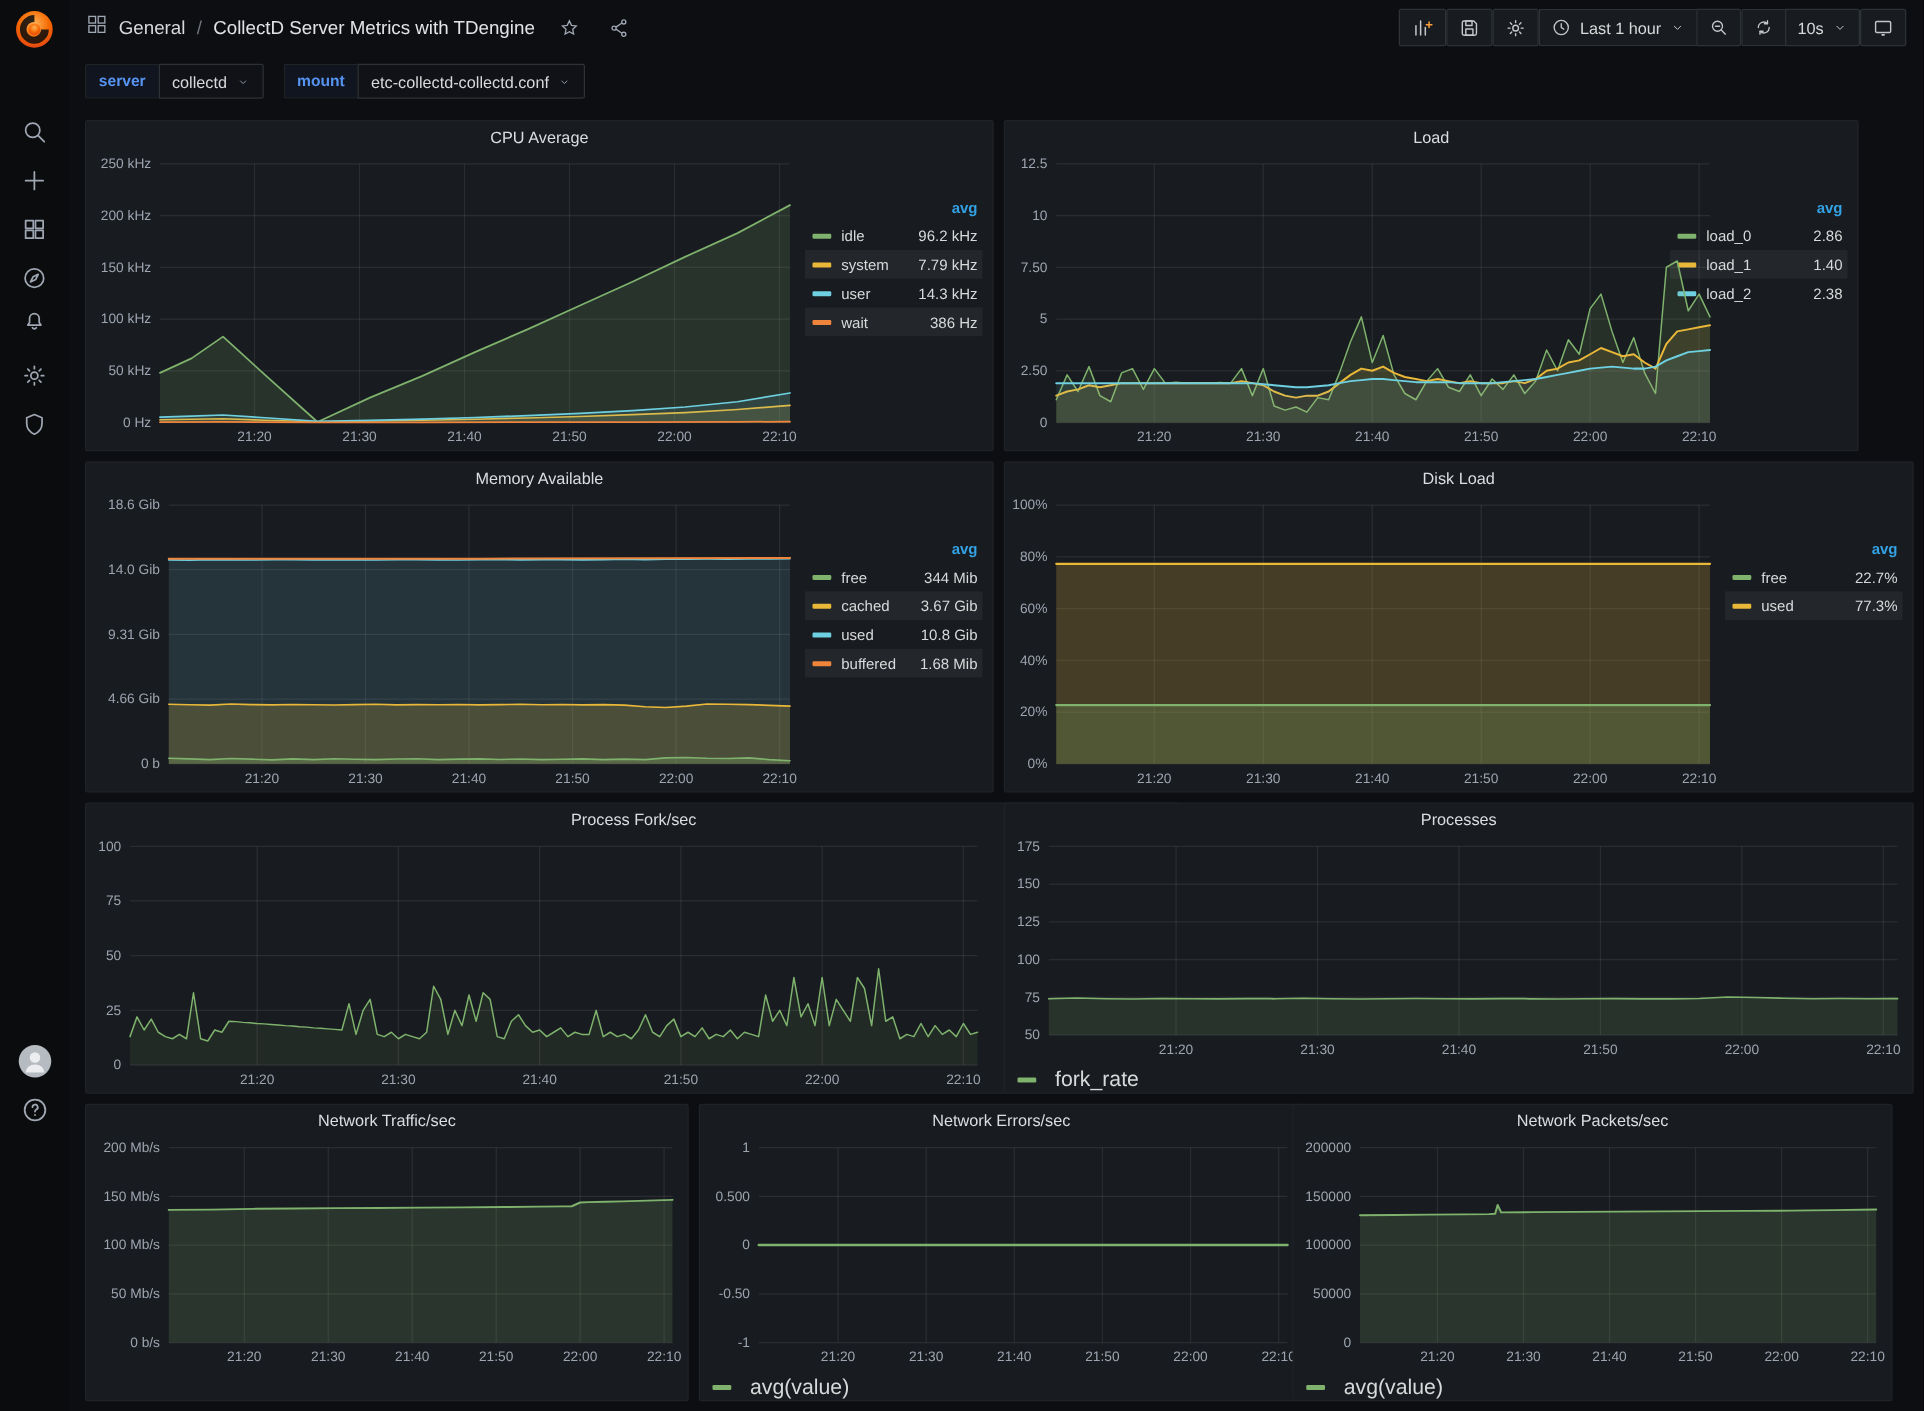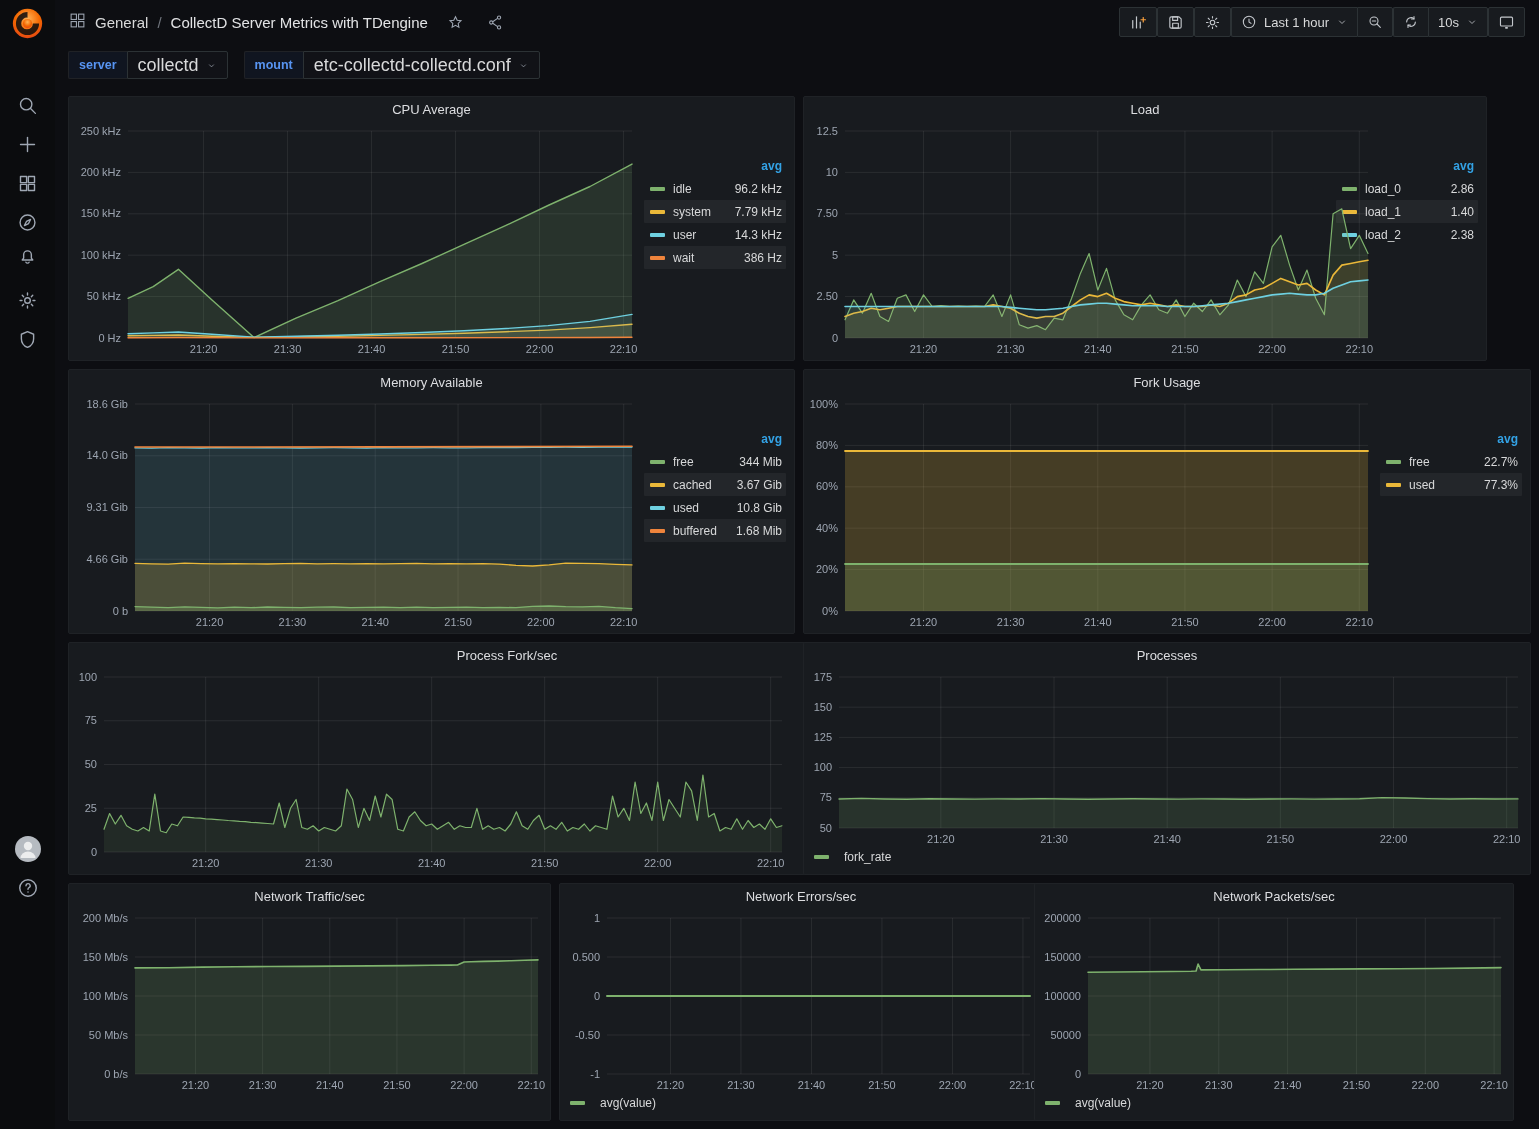--- a/index.html
+++ b/index.html
@@ -29,39 +29,39 @@
   .nav-group{display:flex;align-items:stretch;}
   .nav-group .nav-btn{border-radius:0;}
   .nav-group .nav-btn:first-child{border-radius:2px 0 0 2px;border-right:none;}
   .nav-group .nav-btn:last-child{border-radius:0 2px 2px 0;}
 
   
   .submenu{position:absolute;left:55px;top:44px;right:0;height:42px;display:flex;align-items:center;gap:16px;padding:0 13px;box-sizing:border-box;}
   .var-group{display:flex;align-items:stretch;height:28px;}
   .var-label{background:#101520;border:1px solid #202226;border-right:none;border-radius:2px 0 0 2px;
              color:#5794f2;font-size:12.5px;font-weight:600;display:flex;align-items:center;padding:0 10px;text-align:right;}
-  .var-value{background:#111217;border:1px solid #2c3235;border-radius:0 2px 2px 0;color:#d8d9da;font-size:18px;
+  .var-value{background:#111217;border:1px solid #2c3235;border-radius:0 2px 2px 0;color:#d8d9da;font-size:13px;
              display:flex;align-items:center;gap:7px;padding:0 10px;cursor:pointer;}
   .var-value svg{stroke:#9fa7b3;fill:none;stroke-width:1.6;}
 
   
   .panel{position:absolute;background:#181b1f;border:1px solid #1f2226;border-radius:2px;box-sizing:border-box;}
   .panel-title{height:26px;line-height:26px;text-align:center;font-size:13px;font-weight:500;color:#dcdde0;cursor:pointer;white-space:nowrap;overflow:hidden;}
   .panel-body{position:absolute;left:0;right:0;top:26px;bottom:0;display:flex;}
   .panel-body.lb{flex-direction:column;}
   .plot{flex:1 1 auto;min-width:0;min-height:0;position:relative;}
   .plot svg{position:absolute;left:0;top:0;}
   .legend-right{flex:none;width:150px;padding:34px 8px 0 0;box-sizing:border-box;font-size:12px;overflow:hidden;}
   .legend-hdr{text-align:right;color:#33a2e5;font-weight:700;padding:2px 4px 4px 0;}
   .legend-row{display:flex;align-items:center;height:23px;padding:0 4px 0 6px;border-radius:1px;cursor:pointer;}
   .legend-row.alt{background:rgba(255,255,255,0.05);}
   .legend-dash{width:15px;height:4px;border-radius:1px;flex:none;margin-right:8px;}
   .legend-name{color:#d8d9da;flex:1 1 auto;overflow:hidden;white-space:nowrap;}
   .legend-val{color:#d8d9da;margin-left:8px;}
-  .legend-bottom{flex:none;height:24px;display:flex;align-items:flex-start;gap:7px;padding-left:10px;font-size:12px;color:#d8d9da;}
+  .legend-bottom{flex:none;height:24px;display:flex;align-items:flex-end;gap:7px;padding-left:10px;font-size:17px;color:#d8d9da;}
 </style>
 </head>
 <body>
 
 <div class="screen">
 
   <div class="sidebar">
     <div class="logo">
       <svg width="37" height="37" viewBox="0 0 24 24">
         <defs>
@@ -427,21 +427,21 @@
           </div>
           <div class="legend-row alt">
             <span class="legend-dash" style="background: rgb(239, 132, 60);"></span>
             <span class="legend-name">buffered</span>
             <span class="legend-val">1.68 Mib</span>
           </div>
         </div>
       </div>
   </div>
   <div class="panel" style="left:803px;top:369px;width:728px;height:265px">
-    <div class="panel-title">Fork Usage</div>
+    <div class="panel-title">Disk Load</div>
     <div class="panel-body lr">
         <div class="plot">
           <svg width="576" height="237">
             <line x1="41" x2="564" y1="215" y2="215" stroke="rgba(255,255,255,0.08)" stroke-width="1"></line>
             <text x="34" y="218.5" text-anchor="end" fill="#9da5b1" font-size="11">0%</text>
             <line x1="41" x2="564" y1="173.60000000000002" y2="173.60000000000002" stroke="rgba(255,255,255,0.08)" stroke-width="1"></line>
             <text x="34" y="177.10000000000002" text-anchor="end" fill="#9da5b1" font-size="11">20%</text>
             <line x1="41" x2="564" y1="132.2" y2="132.2" stroke="rgba(255,255,255,0.08)" stroke-width="1"></line>
             <text x="34" y="135.7" text-anchor="end" fill="#9da5b1" font-size="11">40%</text>
             <line x1="41" x2="564" y1="90.80000000000001" y2="90.80000000000001" stroke="rgba(255,255,255,0.08)" stroke-width="1"></line>

